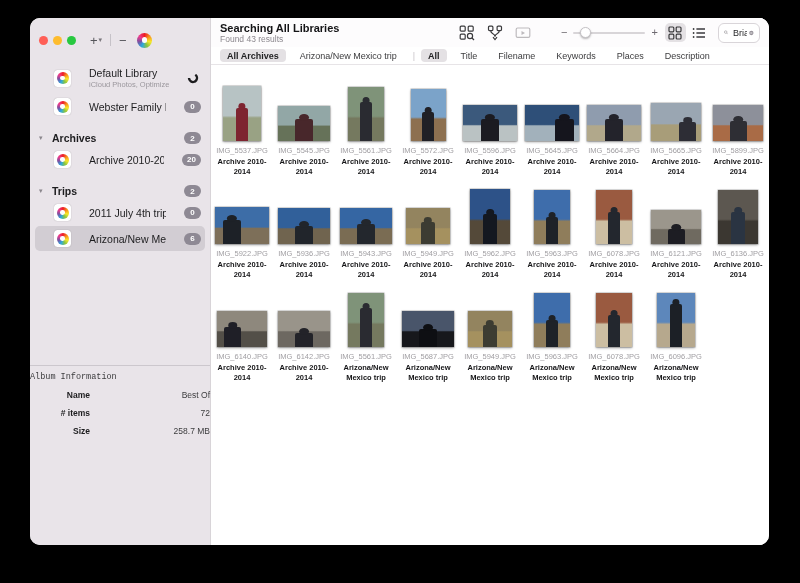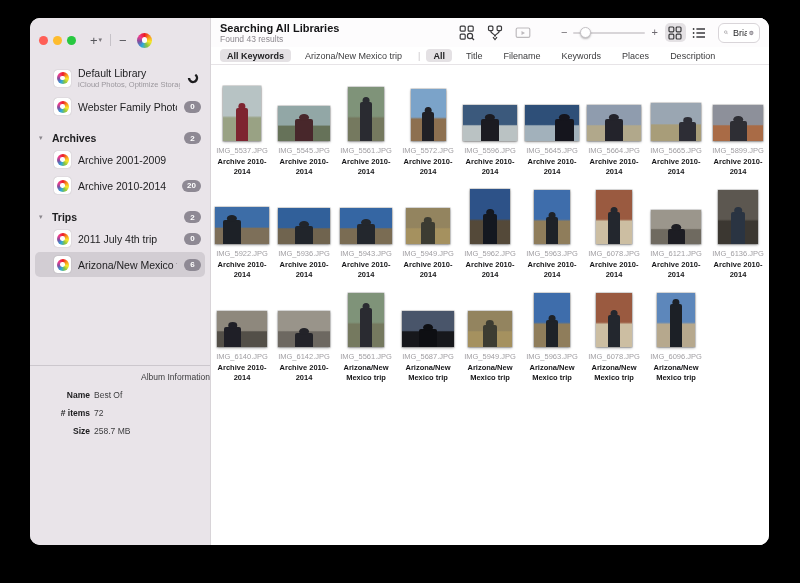--- a/index.html
+++ b/index.html
@@ -15,32 +15,32 @@
   .tb-chev{font-size:7px;color:#7a767c;margin-left:1px;}
   .tb-sep{width:1px;height:12px;background:#c6c2c8;margin:0 8px;}
   .pinwheel{border-radius:50%;background:conic-gradient(#ed1c24,#f7941d,#f7e92a,#8bc541,#2aa8e0,#7a52a1,#ee3a8c,#ed1c24);position:relative;}
   .pinwheel::after{content:"";position:absolute;left:32%;top:32%;width:36%;height:36%;border-radius:50%;background:#fdfdfd;}
   .app-icon{width:15px;height:15px;margin-left:10px;}
   .sb-section-header{display:flex;align-items:center;padding:2px 9px;margin-top:11px;}
   .sb-chevron{width:13px;font-size:7px;color:#8a868c;flex:none;}
   .sb-header-label{font-size:10.5px;font-weight:700;color:#1d1d1f;flex:1;}
   .badge{background:var(--badge-bg,#8e8994);color:#fff;font-size:8px;font-weight:700;
     border-radius:8px;padding:1.5px 5px;min-width:7px;text-align:center;flex:none;}
-  .sb-item{display:flex;align-items:center;gap:7px;padding:4px 4px 4px 19px;margin:1px 5px;border-radius:5px;}
+  .sb-item{display:flex;align-items:center;gap:18px;padding:4px 4px 4px 19px;margin:1px 5px;border-radius:5px;}
   .sb-item.selected{background:var(--sidebar-selected,#d2cdd3);}
   .lib-icon{width:17px;height:17px;background:#fff;border-radius:3.5px;box-shadow:0 0 1px rgba(0,0,0,.35);
     display:flex;align-items:center;justify-content:center;flex:none;}
   .lib-icon .pinwheel{width:12px;height:12px;}
   .sb-item-text{flex:1;min-width:0;}
   .sb-item-label{font-size:10.5px;color:#1d1d1f;white-space:nowrap;overflow:hidden;}
   .sb-item-sub{font-size:7.5px;color:#9b979d;white-space:nowrap;overflow:hidden;margin-top:1px;}
   .sync{width:12px;height:12px;flex:none;margin-right:2px;}
   .album-info{position:absolute;top:347px;left:0;right:0;border-top:1px solid #ccc7cd;padding-top:6px;}
-  .ai-title{text-align:right;font-size:8.5px;color:#3c3c3e;margin-bottom:5px;}
-  .ai-row{display:flex;font-size:8.5px;margin-top:8px;}
+  .ai-title{text-align:left;font-size:8.5px;color:#3c3c3e;margin-bottom:5px;font-family:Liberation Mono, monospace;}
+  .ai-row{display:flex;font-size:8.5px;margin-top:8px;justify-content:space-between;}
   .ai-label{width:60px;text-align:right;font-weight:700;color:#1d1d1f;flex:none;}
   .ai-value{margin-left:4px;color:#3c3c3e;}
   
   .main{flex:1;display:flex;flex-direction:column;background:#fff;border-left:1px solid #d8d4d8;min-width:0;}
   .toolbar{height:29px;display:flex;align-items:center;padding:0 9px;background:#fdfcfd;}
   .title-block{width:238px;flex:none;}
   .title{font-size:11px;font-weight:700;color:#141416;line-height:12px;}
   .subtitle{font-size:8.5px;color:#8c888e;line-height:10px;}
   .tool-icons{display:flex;align-items:center;gap:11px;flex:none;}
   .icon-btn{width:17px;height:17px;display:flex;align-items:center;justify-content:center;}
@@ -117,28 +117,20 @@
         <div class="sb-section-header">
           <span class="sb-chevron">▾</span>
           <span class="sb-header-label">Archives</span>
           <span class="badge">2</span>
         </div>
         <div class="sb-item">
           <span class="lib-icon">
             <span class="pinwheel"></span>
           </span>
           <span class="sb-item-text">
-            <div class="sb-item-label">Archive 2001-2009</div>
-          </span>
-        </div>
-        <div class="sb-item">
-          <span class="lib-icon">
-            <span class="pinwheel"></span>
-          </span>
-          <span class="sb-item-text">
             <div class="sb-item-label">Archive 2010-2014</div>
           </span>
           <span class="badge">20</span>
         </div>
         <div class="sb-section-header">
           <span class="sb-chevron">▾</span>
           <span class="sb-header-label">Trips</span>
           <span class="badge">2</span>
         </div>
         <div class="sb-item">
@@ -244,21 +236,21 @@
             <line x1="6.3" y1="6.3" x2="9" y2="9"></line>
         </svg>
         <input type="text" value="Brian" style="">
         <svg width="10" height="10" viewBox="0 0 10 10">
           <circle cx="5" cy="5" r="4.6" fill="#97939a"></circle>
           <path d="M3.3 3.3 L6.7 6.7 M6.7 3.3 L3.3 6.7" stroke="#fff" stroke-width="1.1"></path>
         </svg>
       </div>
     </div>
     <div class="filterbar" id="filterbar">
-        <span class="pill selected">All Keywords</span>
+        <span class="pill selected">All Archives</span>
         <span class="pill">Arizona/New Mexico trip</span>
         <span class="fb-sep">|</span>
         <span class="pill selected">All</span>
         <span class="pill">Title</span>
         <span class="pill">Filename</span>
         <span class="pill">Keywords</span>
         <span class="pill">Places</span>
         <span class="pill">Description</span>
       </div>
     <div class="grid-wrap">

